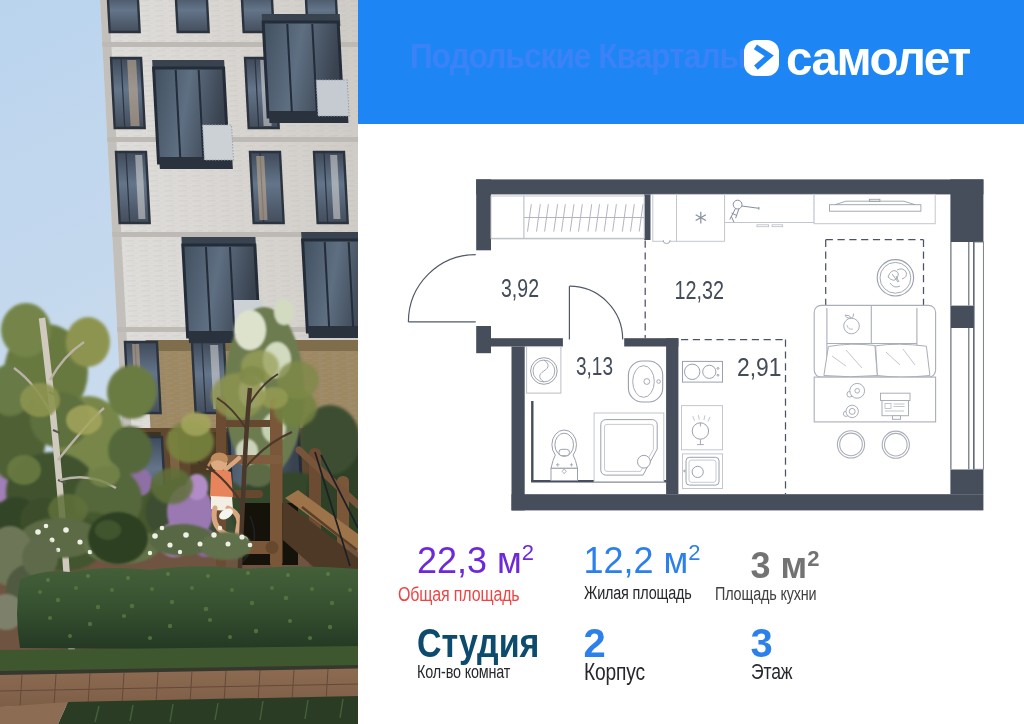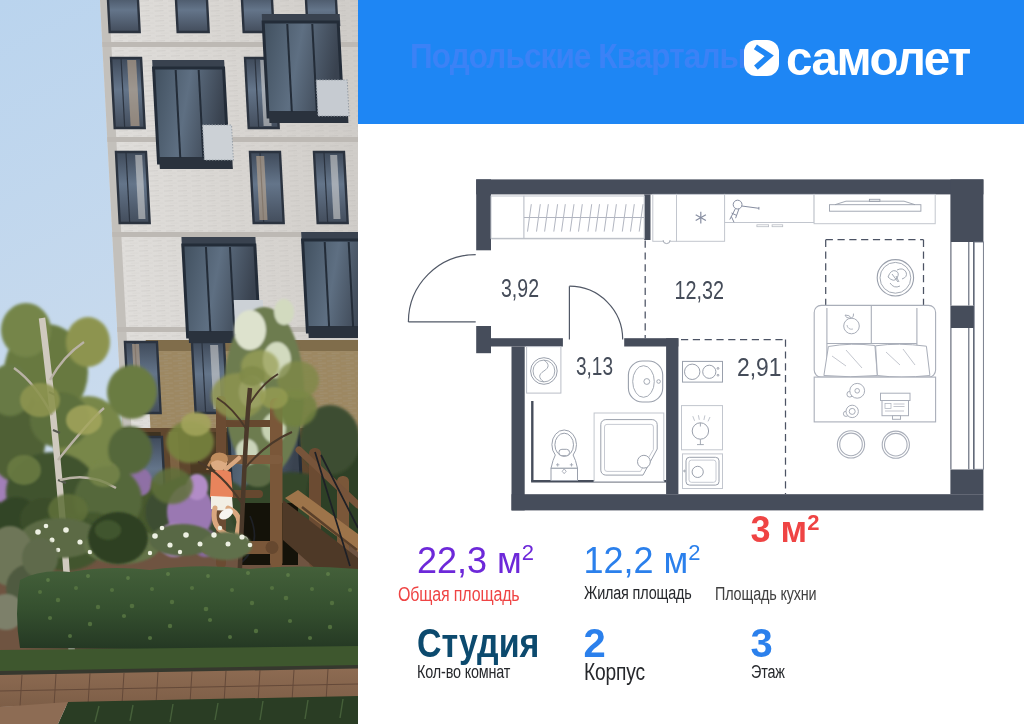--- a/index.html
+++ b/index.html
@@ -696,27 +696,27 @@
 </svg>
 
 <div class="abs" style="left:417px;top:542.5px;font-size:36px;font-weight:400;line-height:36px;color:#6d28d9">22,3 м<span style="position:relative;top:-12.5px;font-size:22px">2</span></div>
 
 <div class="abs" style="left:398px;top:584.5px;font-size:20px;line-height:18px;letter-spacing:-.2px;color:#ef4444"><span style="display:inline-block;transform:scaleX(.8);transform-origin:0 50%">Общая площадь</span></div>
 
 <div class="abs" style="left:583.5px;top:542.5px;font-size:36px;font-weight:400;line-height:36px;color:#2b80ec">12,2 м<span style="position:relative;top:-12.5px;font-size:22px">2</span></div>
 
 <div class="abs" style="left:583.5px;top:584px;font-size:18px;line-height:18px;letter-spacing:-.2px;color:#26282c"><span style="display:inline-block;transform:scaleX(.8);transform-origin:0 50%">Жилая площадь</span></div>
 
-<div class="abs" style="left:750.5px;top:512px;font-size:36px;font-weight:700;line-height:36px;color:#ef4444">3 м<span style="position:relative;top:-12.5px;font-size:22px">2</span></div>
+<div class="abs" style="left:750.5px;top:548px;font-size:36px;font-weight:700;line-height:36px;color:#737373">3 м<span style="position:relative;top:-12.5px;font-size:22px">2</span></div>
 
 <div class="abs" style="left:715px;top:584.5px;font-size:18px;line-height:18px;letter-spacing:-.2px;color:#404040"><span style="display:inline-block;transform:scaleX(.8);transform-origin:0 50%">Площадь кухни</span></div>
 
 <div class="abs" style="left:417px;top:622.5px;font-size:40px;font-weight:700;line-height:40px;color:#0c4a6e"><span style="display:inline-block;transform:scaleX(.85);transform-origin:0 50%">Студия</span></div>
 
 <div class="abs" style="left:417px;top:663.3px;font-size:18px;line-height:18px;letter-spacing:-.2px;color:#26282c"><span style="display:inline-block;transform:scaleX(.8);transform-origin:0 50%">Кол-во комнат</span></div>
 
 <div class="abs" style="left:583.5px;top:622.5px;font-size:40px;font-weight:700;line-height:40px;color:#2b80ec">2</div>
 
 <div class="abs" style="left:583.5px;top:663.3px;font-size:24px;line-height:18px;letter-spacing:-.2px;color:#26282c"><span style="display:inline-block;transform:scaleX(.8);transform-origin:0 50%">Корпус</span></div>
 
 <div class="abs" style="left:750.5px;top:622.5px;font-size:40px;font-weight:700;line-height:40px;color:#2b80ec">3</div>
 
-<div class="abs" style="left:750.5px;top:663.3px;font-size:18px;line-height:18px;letter-spacing:-.2px;color:#26282c"><span style="display:inline-block;transform:scaleX(.8);transform-origin:0 50%">Этаж</span></div>
+<div class="abs" style="left:750.5px;top:663.3px;font-size:22px;line-height:18px;letter-spacing:-.2px;color:#26282c"><span style="display:inline-block;transform:scaleX(.8);transform-origin:0 50%">Этаж</span></div>
 
 </body></html>

